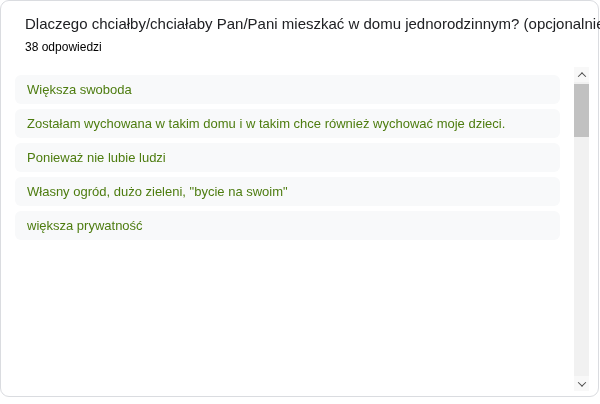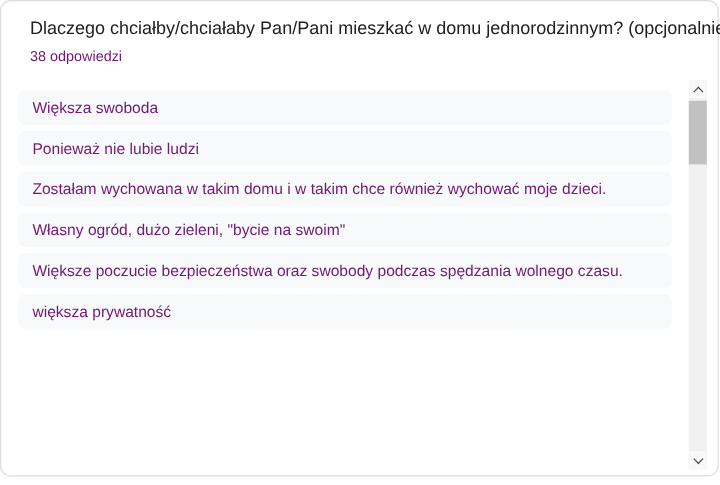--- a/index.html
+++ b/index.html
@@ -31,21 +31,21 @@
     line-height: 20px;
     color: #202124;
     font-weight: 400;
     white-space: nowrap;
   }
   .subtitle {
     position: absolute;
     left: 24px;
     top: 39px;
     font-size: 12px;
-    color: #701a75;
+    color: #000000;
     font-weight: 400;
   }
   .list-viewport {
     position: absolute;
     left: 14px;
     top: 66px;
     width: 545px;
     height: 324px;
     overflow: hidden;
     padding-top: 8px;
@@ -56,21 +56,21 @@
     margin-bottom: 5px;
     background: #f8f9fa;
     border-radius: 6px;
     display: flex;
     align-items: center;
     padding: 0 12px;
     box-sizing: border-box;
   }
   .row span {
     font-size: 13px;
-    color: #701a75;
+    color: #4d7c0f;
     white-space: nowrap;
   }
   .scrollbar {
     position: absolute;
     top: 66px;
     right: 9px;
     width: 15px;
     height: 324px;
     background: #f1f1f1;
   }
@@ -110,30 +110,27 @@
 
   <div class="title">Dlaczego chciałby/chciałaby Pan/Pani mieszkać w domu jednorodzinnym? (opcjonalnie)</div>
 
   <div class="subtitle">38 odpowiedzi</div>
 
   <div class="list-viewport">
       <div class="row">
         <span>Większa swoboda</span>
       </div>
       <div class="row">
+        <span>Zostałam wychowana w takim domu i w takim chce również wychować moje dzieci.</span>
+      </div>
+      <div class="row">
         <span>Ponieważ nie lubie ludzi</span>
       </div>
       <div class="row">
-        <span>Zostałam wychowana w takim domu i w takim chce również wychować moje dzieci.</span>
-      </div>
-      <div class="row">
         <span>Własny ogród, dużo zieleni, "bycie na swoim"</span>
-      </div>
-      <div class="row">
-        <span>Większe poczucie bezpieczeństwa oraz swobody podczas spędzania wolnego czasu.</span>
       </div>
       <div class="row">
         <span>większa prywatność</span>
       </div>
     </div>
 
   <div class="scrollbar">
     <div class="scroll-btn up">
       <div class="chev up"></div>
     </div>

